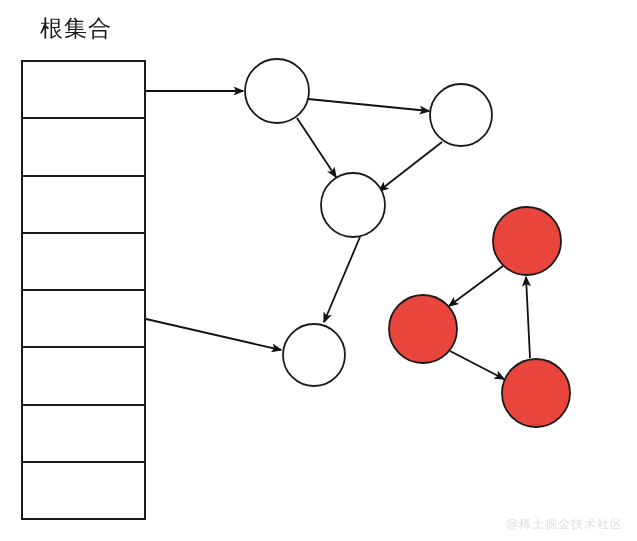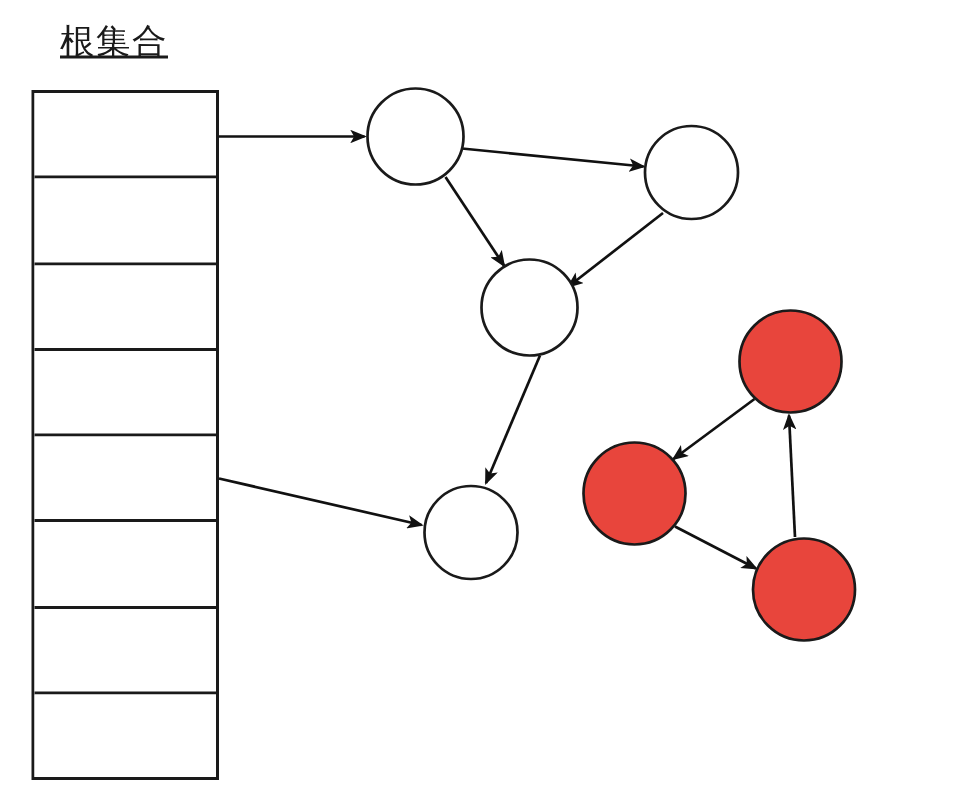--- a/index.html
+++ b/index.html
@@ -18,21 +18,20 @@
   #diagram-title {
     position: absolute;
     left: 40px;
     top: 12px;
     font-size: 23px;
     line-height: 32px;
     color: #1a1a1a;
     letter-spacing: 1px;
     white-space: nowrap;
     font-family: "DejaVu Sans", "Liberation Sans", sans-serif;
-    text-decoration: underline;
   }
   #root-set-table {
     position: absolute;
     left: 21px;
     top: 60px;
     width: 125px;
     height: 460px;
     box-sizing: border-box;
     border: 2px solid #1a1a1a;
     background: #ffffff;
@@ -109,14 +108,15 @@
       <circle class="node-reachable" cx="314" cy="355" r="31" stroke="#1a1a1a" stroke-width="1.8" fill="#ffffff"></circle>
     </g>
 
     <g id="garbage-nodes-group">
       <circle class="node-garbage" cx="527" cy="241" r="34" stroke="#1a1a1a" stroke-width="1.8" fill="#e8453c"></circle>
       <circle class="node-garbage" cx="423" cy="329" r="34" stroke="#1a1a1a" stroke-width="1.8" fill="#e8453c"></circle>
       <circle class="node-garbage" cx="536" cy="393" r="34" stroke="#1a1a1a" stroke-width="1.8" fill="#e8453c"></circle>
     </g>
   </svg>
 
+  <div id="watermark">@稀土掘金技术社区</div>
 
 </div>
 
 </body></html>

